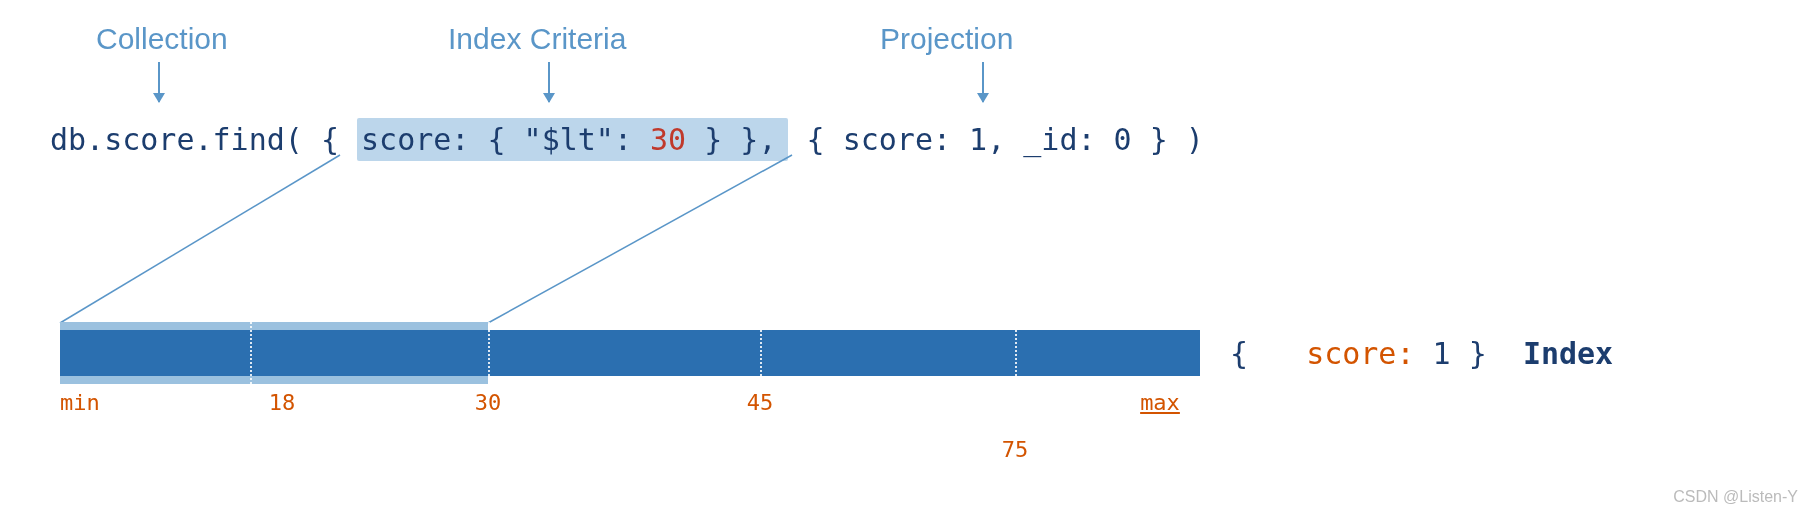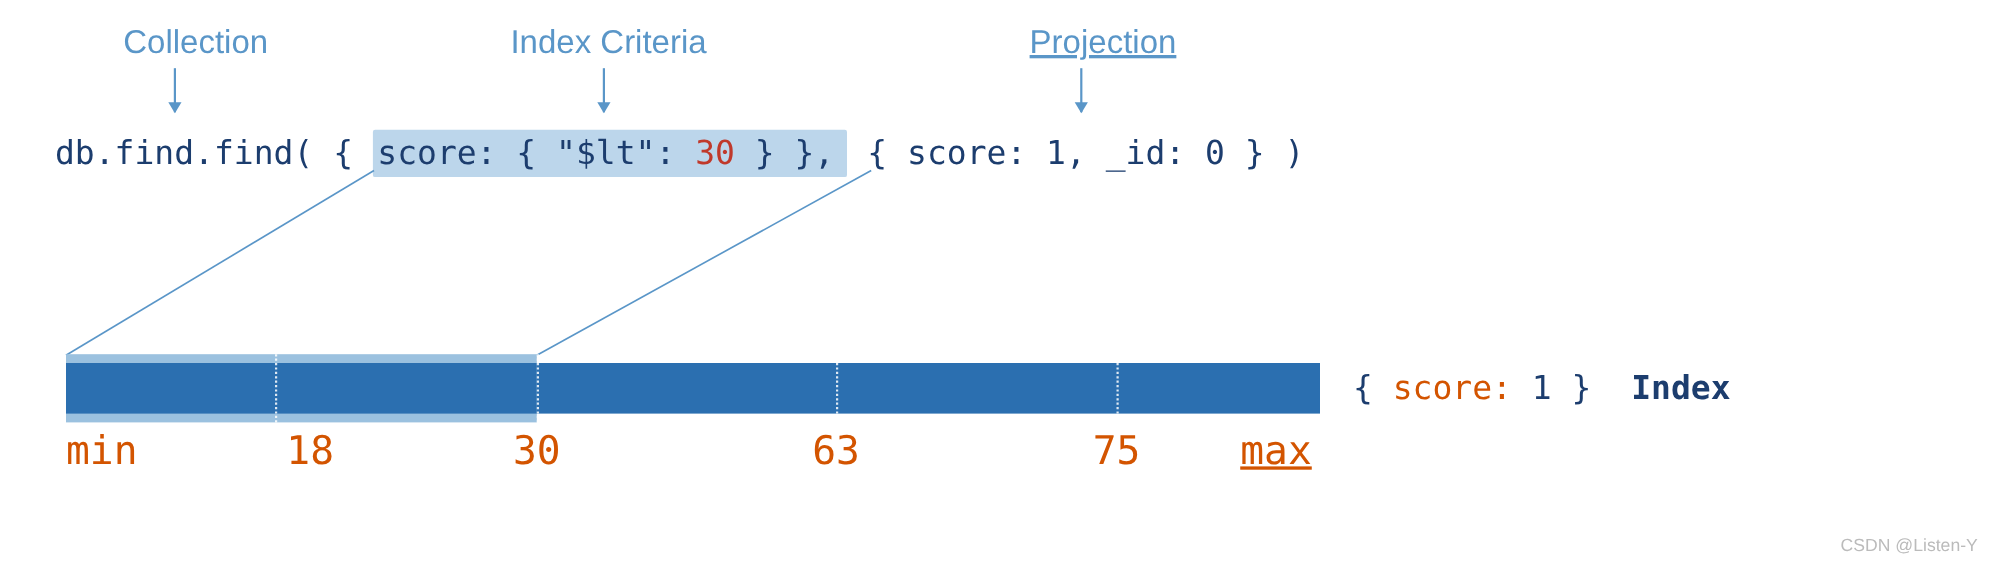--- a/index.html
+++ b/index.html
@@ -15,21 +15,20 @@
     top: 22px;
     left: 0; right: 0;
     height: 40px;
   }
   .label {
     position: absolute;
     color: #5a96c8;
     font-size: 30px;
     font-weight: 400;
     text-align: center;
-    margin-left: 16px;
   }
   .arrow-down {
     position: absolute;
     width: 2px;
     height: 40px;
     background: #5a96c8;
   }
   .arrow-down::after {
     content: "";
     position: absolute;
@@ -86,86 +85,86 @@
     top: -8px;
     width: 0;
     height: 62px;
     border-left: 2px dotted rgba(255,255,255,0.85);
   }
   .axis-label {
     position: absolute;
     top: 390px;
     color: #d35400;
     font-family: "Menlo", "Consolas", monospace;
-    font-size: 36px;
+    font-size: 22px;
     transform: translateX(-50%);
   }
   .guide-line {
     position: absolute;
     stroke: #5a96c8;
     stroke-width: 1.5;
     fill: none;
   }
   .index-text {
     position: absolute;
     top: 336px;
     left: 1230px;
     font-family: "Menlo", "Consolas", monospace;
     font-size: 30px;
     color: #1c3d6e;
     white-space: nowrap;
   }
-  .index-text .orange { color: #d35400; }
+  .index-text .orange { color: #d35400; margin-left: 40px; }
   .index-text .bold { font-weight: 600; }
   .watermark {
     position: absolute;
     right: 12px;
     bottom: 10px;
     font-size: 16px;
     color: #bbb;
     font-family: Arial, sans-serif;
   }
 </style>
 </head>
 <body>
 
 <div class="label-row">
   <div class="label" style="left:96px;">Collection</div>
   <div class="label" style="left:448px;">Index Criteria</div>
-  <div class="label" style="left:920px;text-decoration:underline;">Projection</div>
+  <div class="label" style="left:880px;">Projection</div>
 </div>
 
 <div class="arrow-down" style="left:158px; top:62px;"></div>
 <div class="arrow-down" style="left:548px; top:62px;"></div>
 <div class="arrow-down" style="left:982px; top:62px;"></div>
 
 <div class="code-line">
-  <span>db.find.find( { </span><span class="highlight-box"><span>score: { "$lt": </span><span class="num">30</span><span> } },</span></span><span> { score: 1, _id: 0 } )</span>
+  <span>db.score.find( { </span><span class="highlight-box"><span>score: { "$lt": </span><span class="num">30</span><span> } },</span></span><span> { score: 1, _id: 0 } )</span>
 </div>
 
 <svg width="1810" height="516" style="position:absolute; left:0; top:0; pointer-events:none;">
   <line class="guide-line" x1="340" y1="155" x2="60" y2="323"></line>
   <line class="guide-line" x1="792" y2="323" y1="155" x2="488"></line>
 </svg>
 
 <div class="index-bar-area">
   <div class="index-bar-base"></div>
   <div class="index-bar-highlight-light" style="width:428px;"></div>
   <div class="index-bar-highlight-dark" style="width:428px;"></div>
   <div class="tick" style="left:190px;"></div>
   <div class="tick" style="left:428px;"></div>
   <div class="tick" style="left:700px;"></div>
   <div class="tick" style="left:955px;"></div>
 </div>
 
 <div class="axis-label" style="left:60px; transform:none;">min</div>
 <div class="axis-label" style="left:250px;margin-left:32px;">18</div>
 <div class="axis-label" style="left:488px;">30</div>
-<div class="axis-label" style="left:760px;">63</div>
-<div class="axis-label" style="left:1015px;">75</div>
+<div class="axis-label" style="left:760px;">45</div>
+<div class="axis-label" style="left:1015px;margin-top:47px;">75</div>
 <div class="axis-label" style="left:1160px;text-decoration:underline;">max</div>
 
 <div class="index-text">
   <span>{ </span><span class="orange">score:</span><span> 1</span><span> }</span>
   &nbsp;<span class="bold">Index</span>
 </div>
 
 <div class="watermark">CSDN @Listen-Y</div>
 
 </body></html>

